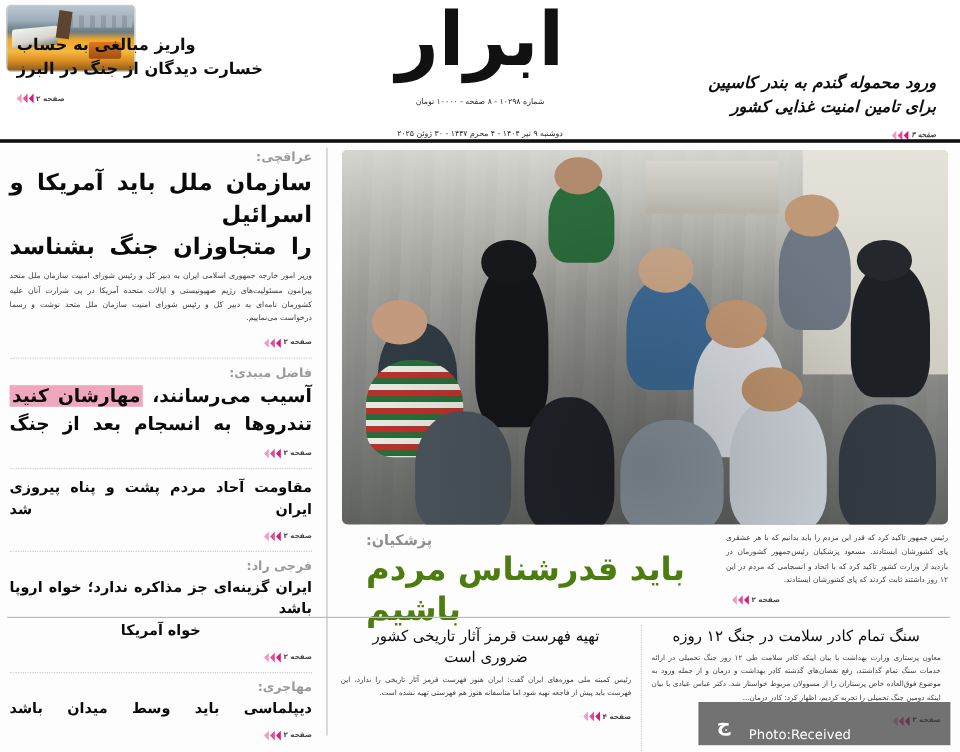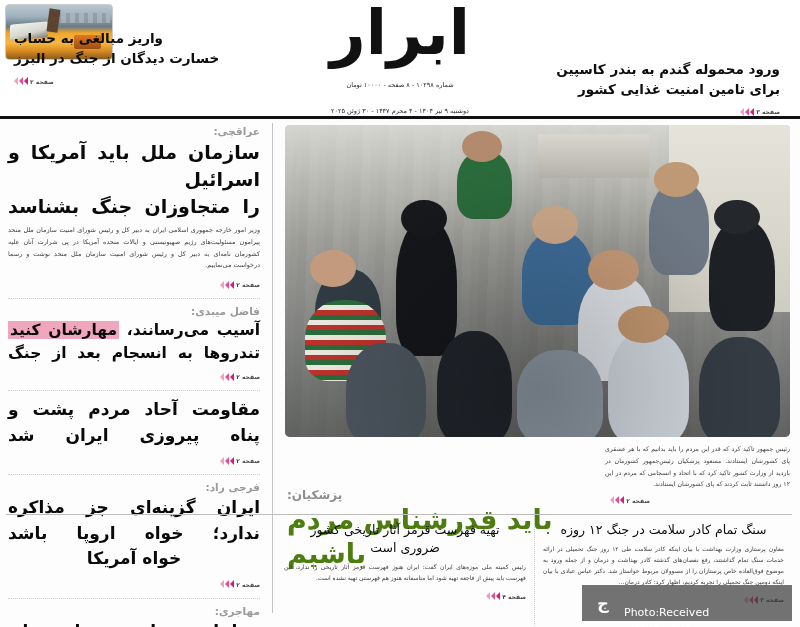--- a/index.html
+++ b/index.html
@@ -67,20 +67,21 @@
     background: repeating-linear-gradient(90deg,#8f9ba5 0 4px,#a9b4bd 4px 9px);
     opacity: .85;
   }
 
   .top-left-head {
     position: absolute;
     top: 60px;
     right: 20px;
     width: 230px;
     direction: rtl;
+    font-style: italic;
   }
   .top-left-head .line {
     font-size: 13.5px;
     font-weight: bold;
     color: #0d0d0d;
     line-height: 1.45;
     letter-spacing: -0.2px;
   }
 
   .logo-wrap {
@@ -223,21 +224,21 @@
   .hl-l {
     font-size: 15.5px;
     font-weight: bold;
     color: #0a0a0a;
     line-height: 1.45;
     text-align: justify;
     text-align-last: justify;
     direction: rtl;
   }
   .hl-m {
-    font-size: 17px;
+    font-size: 12px;
     font-weight: bold;
     color: #0a0a0a;
     line-height: 1.5;
     text-align: justify;
     text-align-last: justify;
     direction: rtl;
   }
   .hl-hugeright {
     font-size: 27px;
     font-weight: bold;
@@ -321,24 +322,23 @@
     width: 185px;
     font-size: 6.2px;
     color: #3d3d3d;
     line-height: 1.9;
     text-align: justify;
     direction: rtl;
   }
   .big-right-head {
     position: absolute;
     top: 0;
-    left: 2px;
+    left: 20px;
     width: 300px;
     text-align: left;
-    margin-top: 45px;
   }
   .big-right-head .kick {
     font-size: 12px;
     font-weight: bold;
     color: #8e8e8e;
     text-align: left;
     margin-bottom: 1px;
   }
 
   .bottom-rule {

